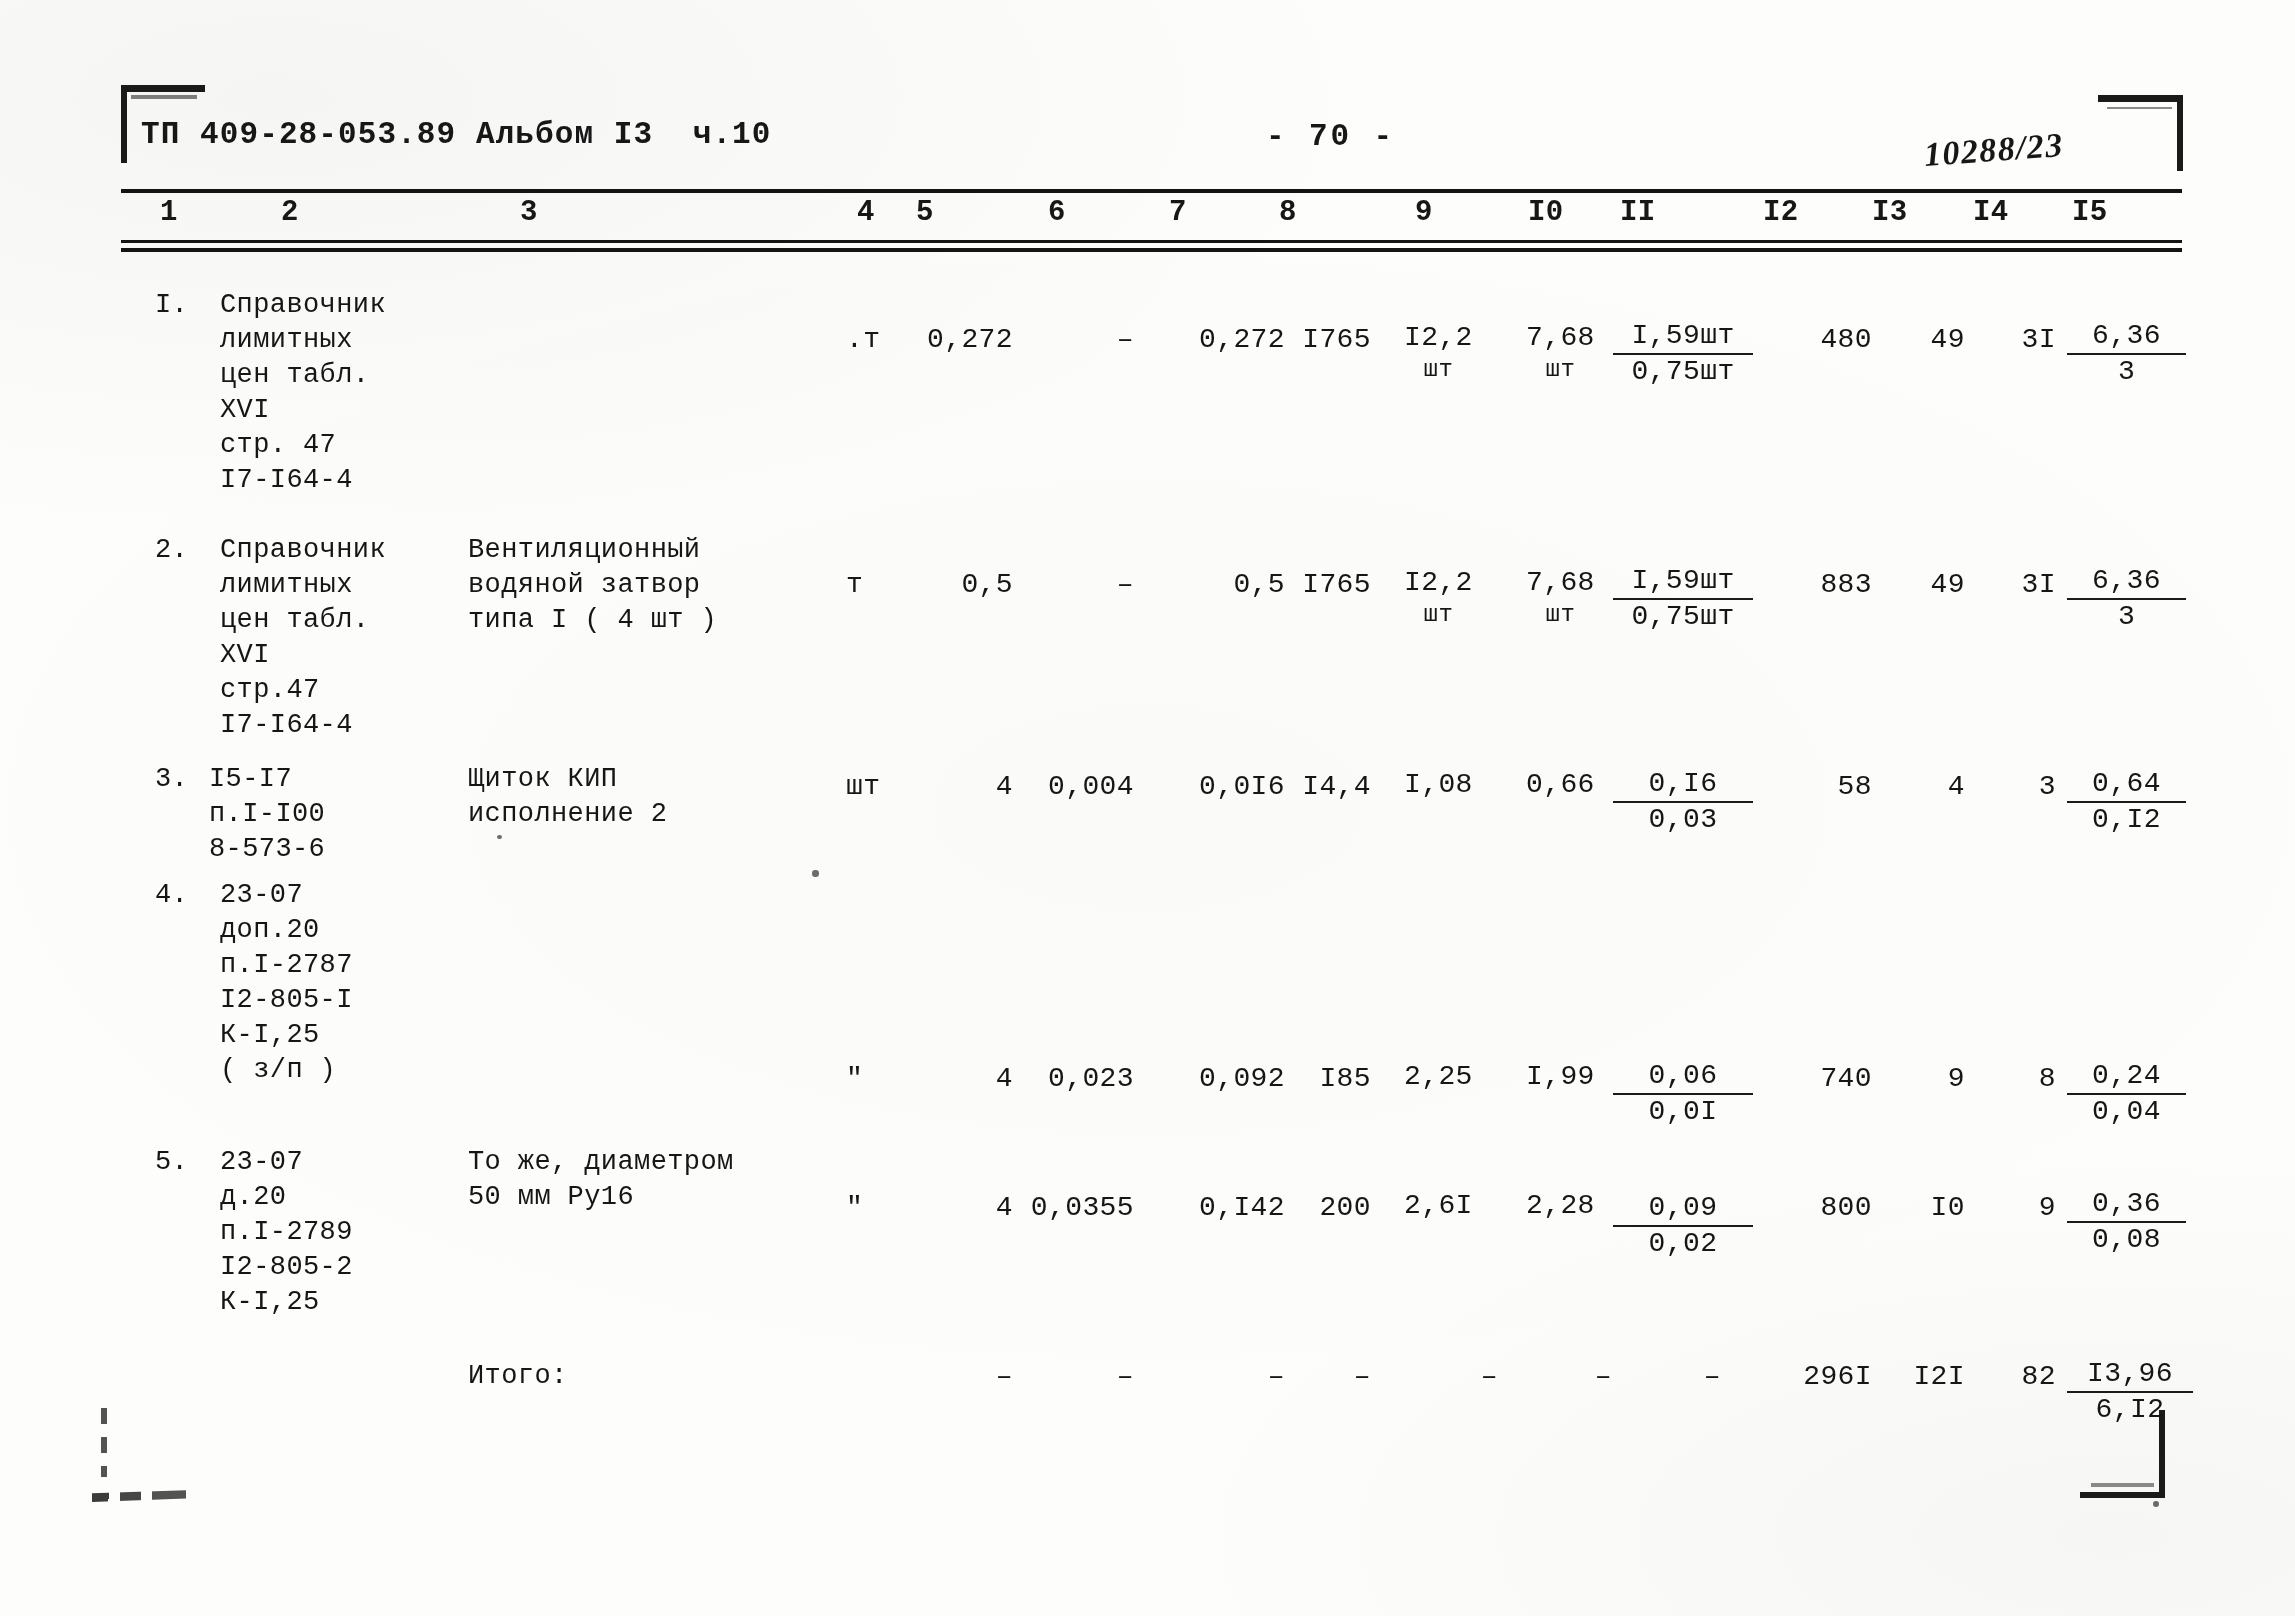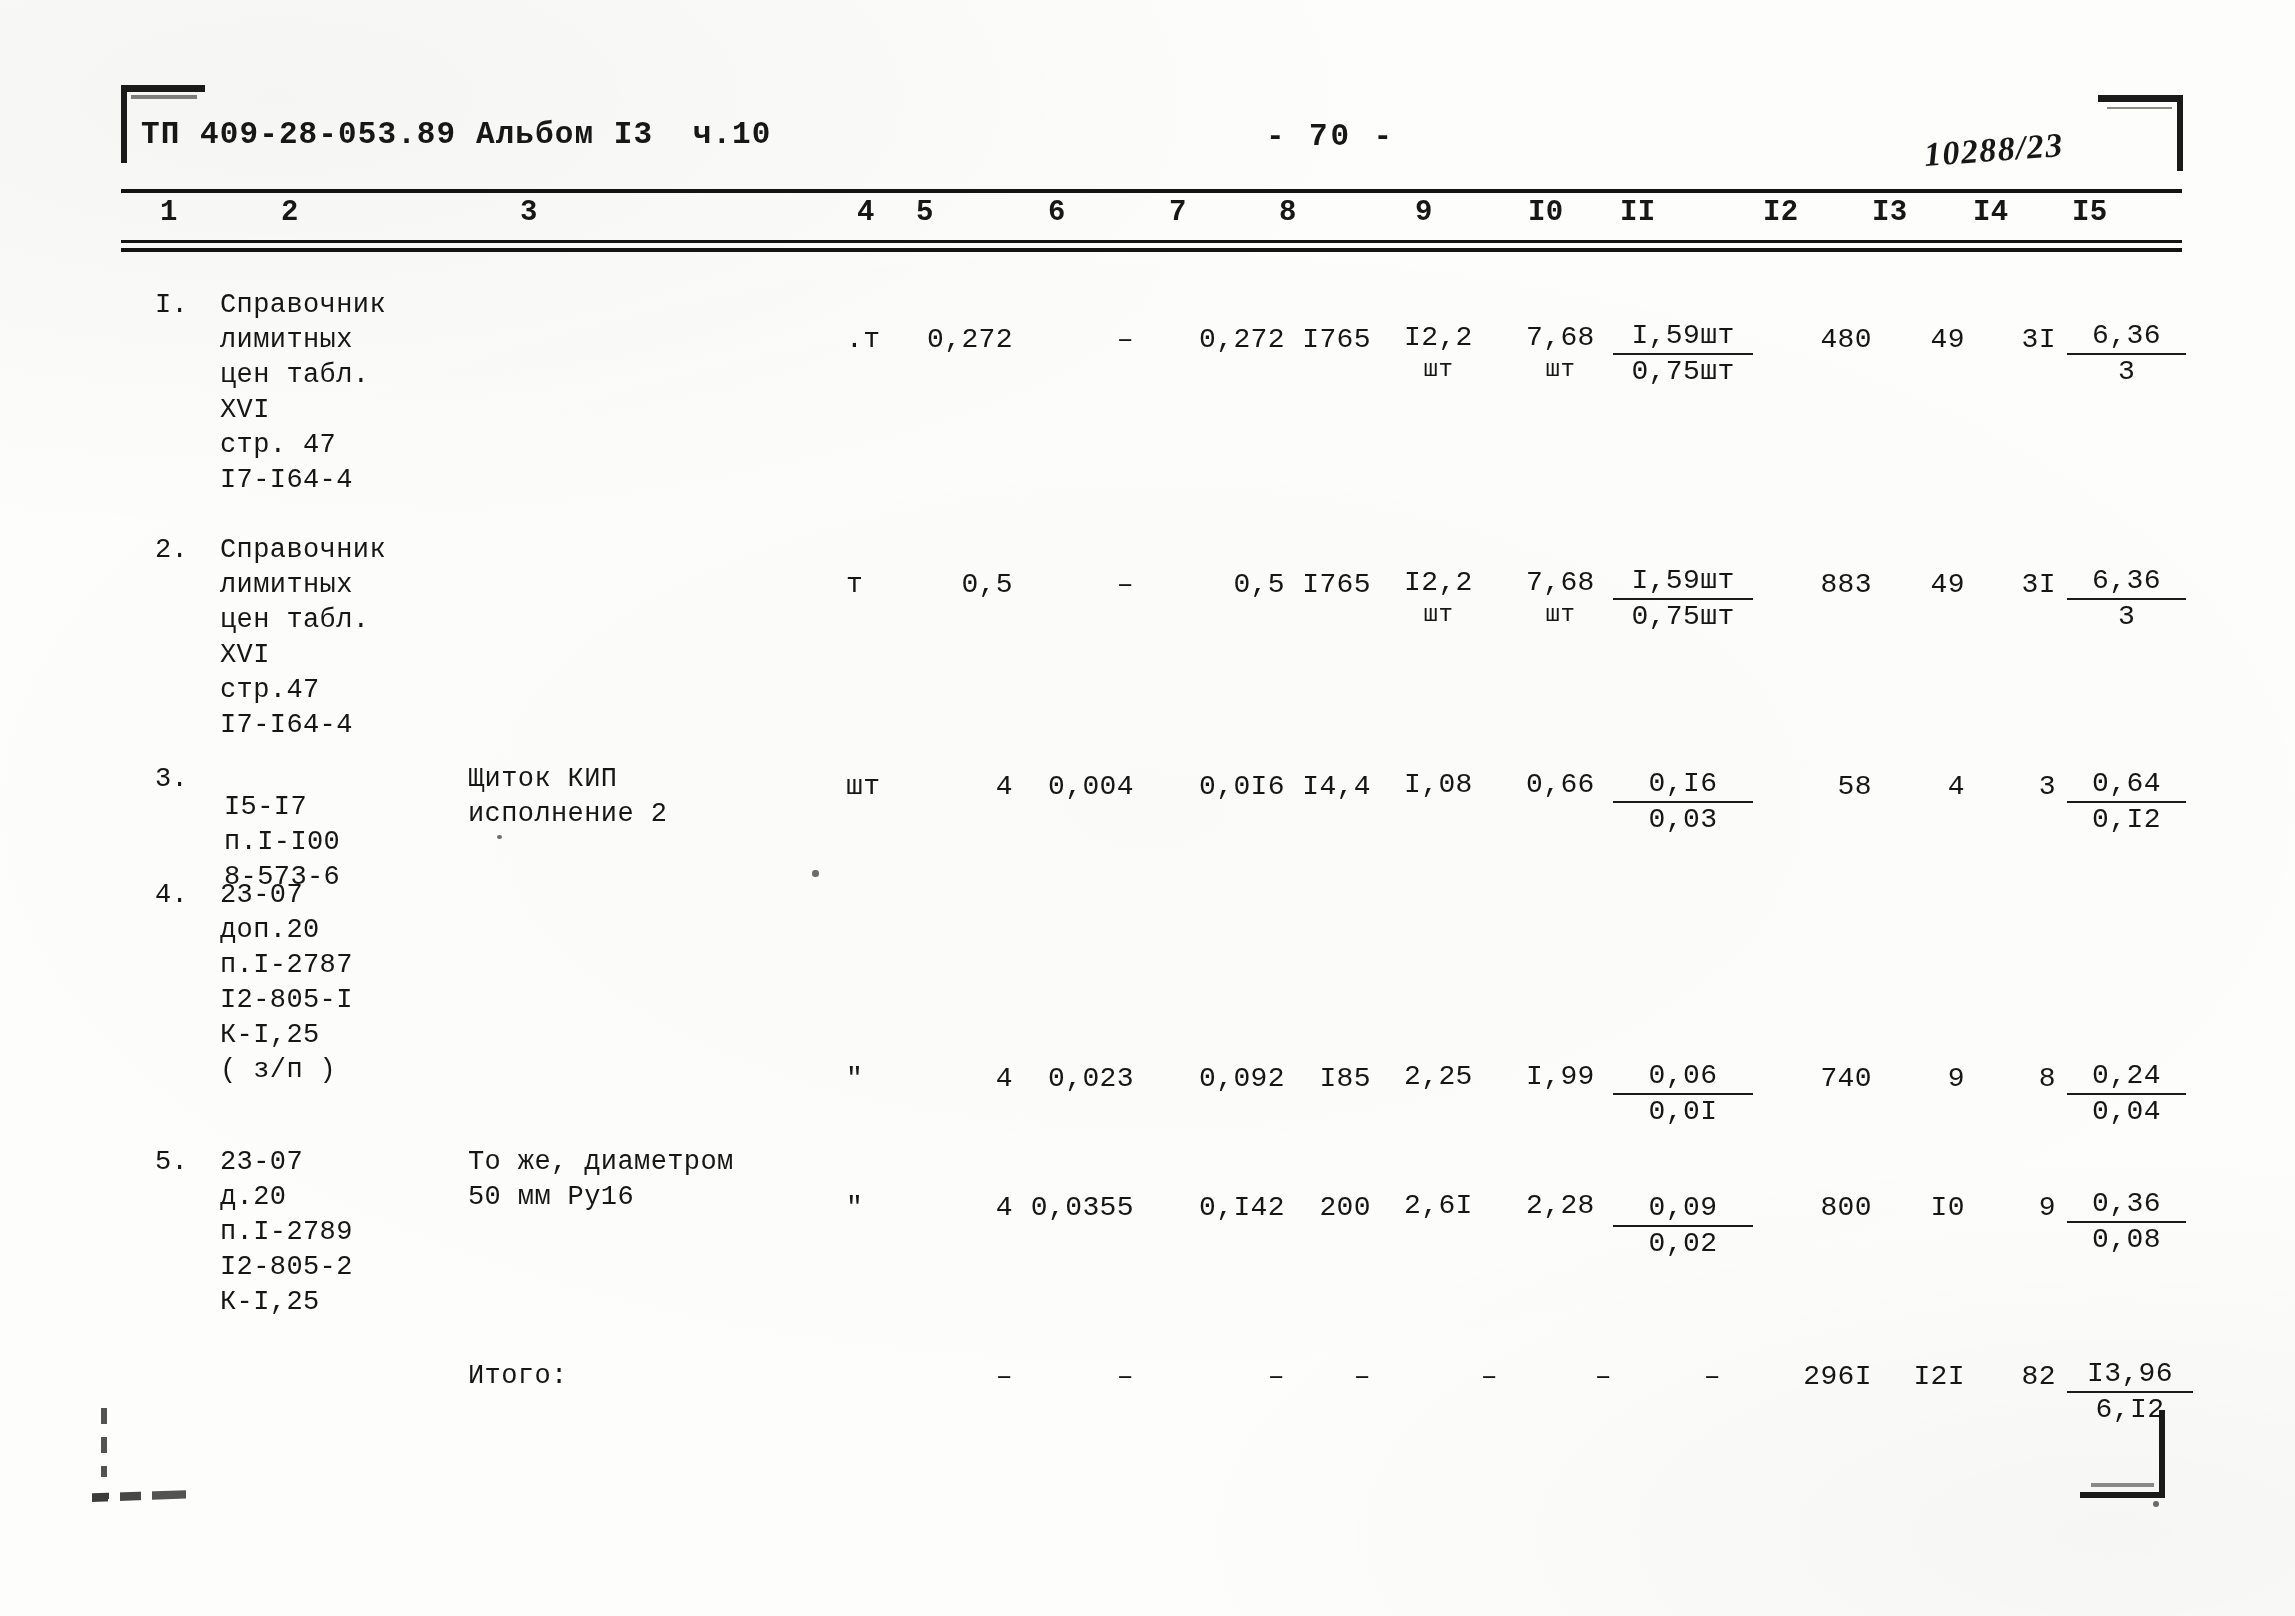--- a/index.html
+++ b/index.html
@@ -249,34 +249,35 @@
       <div class="cell num rtl" style="left: 1256px; top: 322px; width: 115px;">I765</div>
       <div class="stack" style="left: 1404px; top: 322px;"><span>I2,2</span><span class="u">шт</span></div>
       <div class="stack" style="left: 1526px; top: 322px;"><span>7,68</span><span class="u">шт</span></div>
       <div class="frac" style="left: 1613px; top: 320px; width: 140px;"><span class="top">I,59шт</span><span class="bar"></span><span class="bot">0,75шт</span></div>
       <div class="cell num rtl" style="left: 1764px; top: 322px; width: 108px;">480</div>
       <div class="cell num rtl" style="left: 1879px; top: 322px; width: 86px;">49</div>
       <div class="cell num rtl" style="left: 1984px; top: 322px; width: 72px;">3I</div>
       <div class="frac" style="left: 2067px; top: 320px; width: 119px;"><span class="top">6,36</span><span class="bar"></span><span class="bot">3</span></div>
       <div class="cell" style="left: 155px; top: 533px;">2.</div>
       <div class="cell" style="left: 220px; top: 533px;"><span>Справочник</span><br><span>лимитных</span><br><span>цен табл.</span><br><span>ХVI</span><br><span>стр.47</span><br><span>I7-I64-4</span></div>
+      <div class="cell" style="left: 468px; top: 533px;"><span>Вентиляционный</span><br><span>водяной затвор</span><br><span>типа I ( 4 шт )</span></div>
       <div class="cell num" style="left: 846px; top: 567px;">т</div>
       <div class="cell num rtl" style="left: 891px; top: 567px; width: 122px;">0,5</div>
       <div class="cell num rtl" style="left: 1001px; top: 567px; width: 133px;">–</div>
       <div class="cell num rtl" style="left: 1152px; top: 567px; width: 133px;">0,5</div>
       <div class="cell num rtl" style="left: 1256px; top: 567px; width: 115px;">I765</div>
       <div class="stack" style="left: 1404px; top: 567px;"><span>I2,2</span><span class="u">шт</span></div>
       <div class="stack" style="left: 1526px; top: 567px;"><span>7,68</span><span class="u">шт</span></div>
       <div class="frac" style="left: 1613px; top: 565px; width: 140px;"><span class="top">I,59шт</span><span class="bar"></span><span class="bot">0,75шт</span></div>
       <div class="cell num rtl" style="left: 1764px; top: 567px; width: 108px;">883</div>
       <div class="cell num rtl" style="left: 1879px; top: 567px; width: 86px;">49</div>
       <div class="cell num rtl" style="left: 1984px; top: 567px; width: 72px;">3I</div>
       <div class="frac" style="left: 2067px; top: 565px; width: 119px;"><span class="top">6,36</span><span class="bar"></span><span class="bot">3</span></div>
       <div class="cell" style="left: 155px; top: 762px;">3.</div>
-      <div class="cell" style="left: 224px; top: 762px; margin-top: 28px;"><span>I5-I7</span><br><span>п.I-I00</span><br><span>8-573-6</span></div>
+      <div class="cell" style="left: 209px; top: 762px;"><span>I5-I7</span><br><span>п.I-I00</span><br><span>8-573-6</span></div>
       <div class="cell" style="left: 468px; top: 762px;"><span>Щиток КИП</span><br><span>исполнение 2</span></div>
       <div class="cell num" style="left: 846px; top: 769px;">шт</div>
       <div class="cell num rtl" style="left: 891px; top: 769px; width: 122px;">4</div>
       <div class="cell num rtl" style="left: 1001px; top: 769px; width: 133px;">0,004</div>
       <div class="cell num rtl" style="left: 1152px; top: 769px; width: 133px;">0,0I6</div>
       <div class="cell num rtl" style="left: 1256px; top: 769px; width: 115px;">I4,4</div>
       <div class="stack" style="left: 1404px; top: 769px;"><span>I,08</span></div>
       <div class="stack" style="left: 1526px; top: 769px;"><span>0,66</span></div>
       <div class="frac" style="left: 1613px; top: 768px; width: 140px;"><span class="top">0,I6</span><span class="bar"></span><span class="bot">0,03</span></div>
       <div class="cell num rtl" style="left: 1764px; top: 769px; width: 108px;">58</div>

